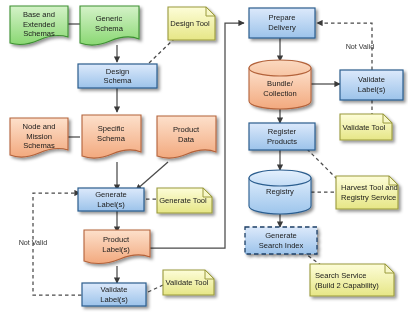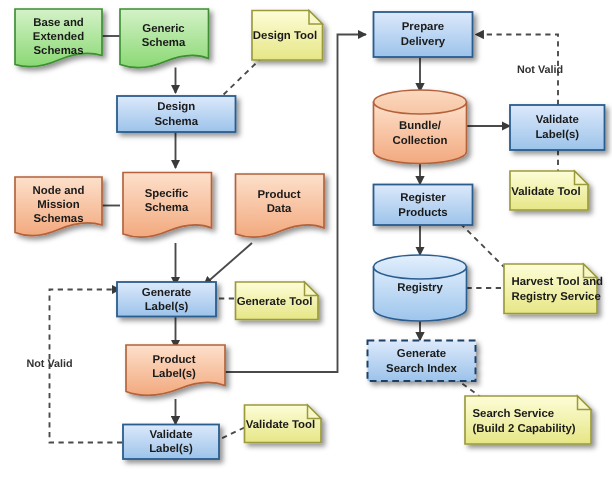--- a/index.html
+++ b/index.html
@@ -10,21 +10,20 @@
   body {
     width: 408px;
     height: 320px;
     overflow: hidden;
     font-family: "Liberation Sans", sans-serif;
   }
   #diagram-root {
     position: relative;
     width: 408px;
     height: 320px;
-    font-weight: bold;
   }
   svg#flow {
     display: block;
     width: 408px;
     height: 320px;
   }
   text {
     font-family: "Liberation Sans", sans-serif;
     font-size: 7.6px;
     fill: #1a1a1a;

